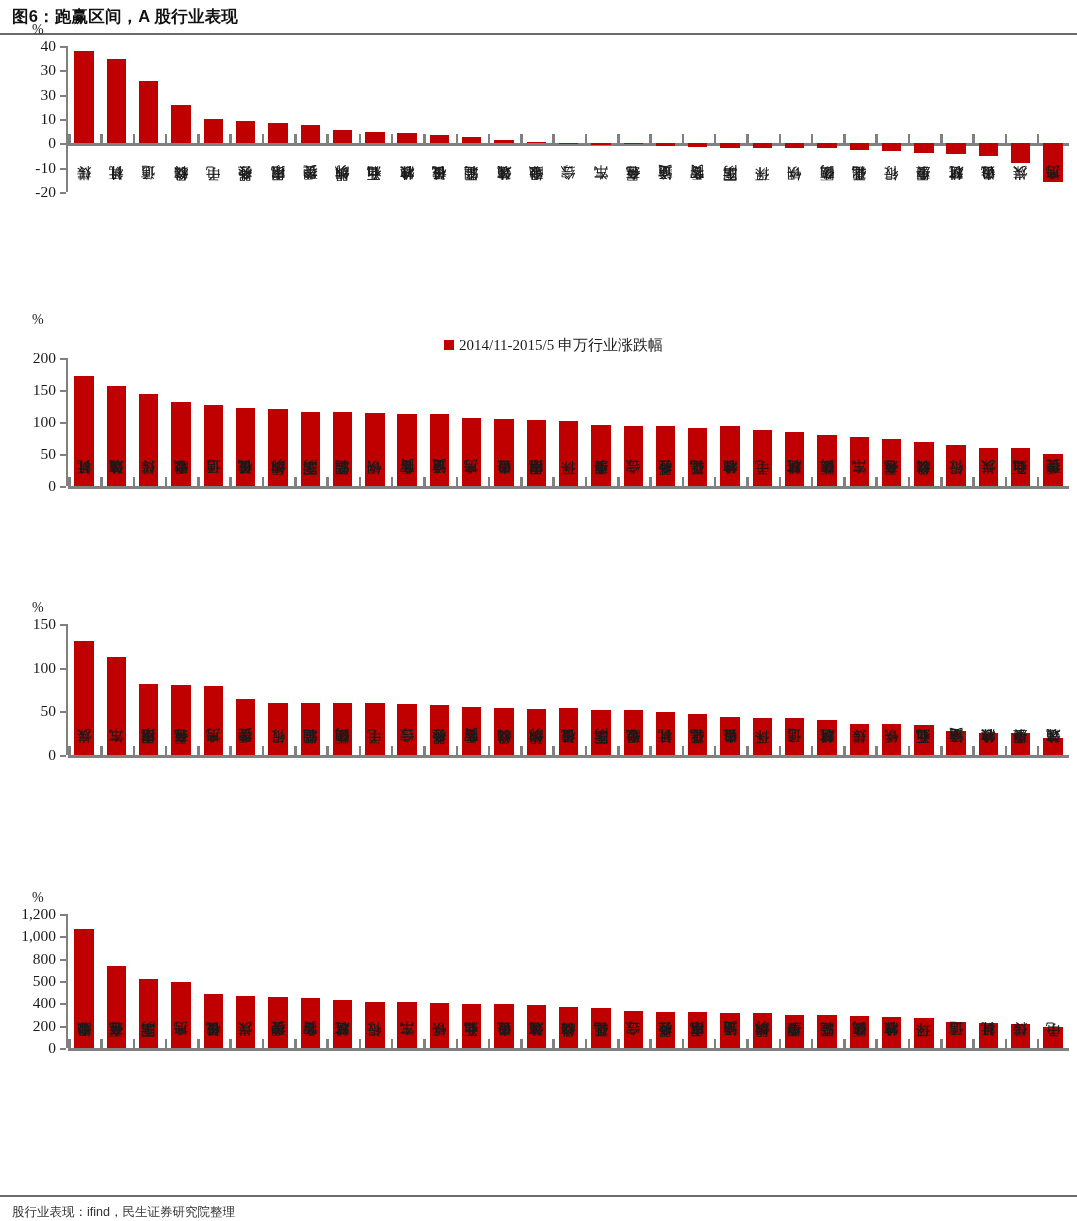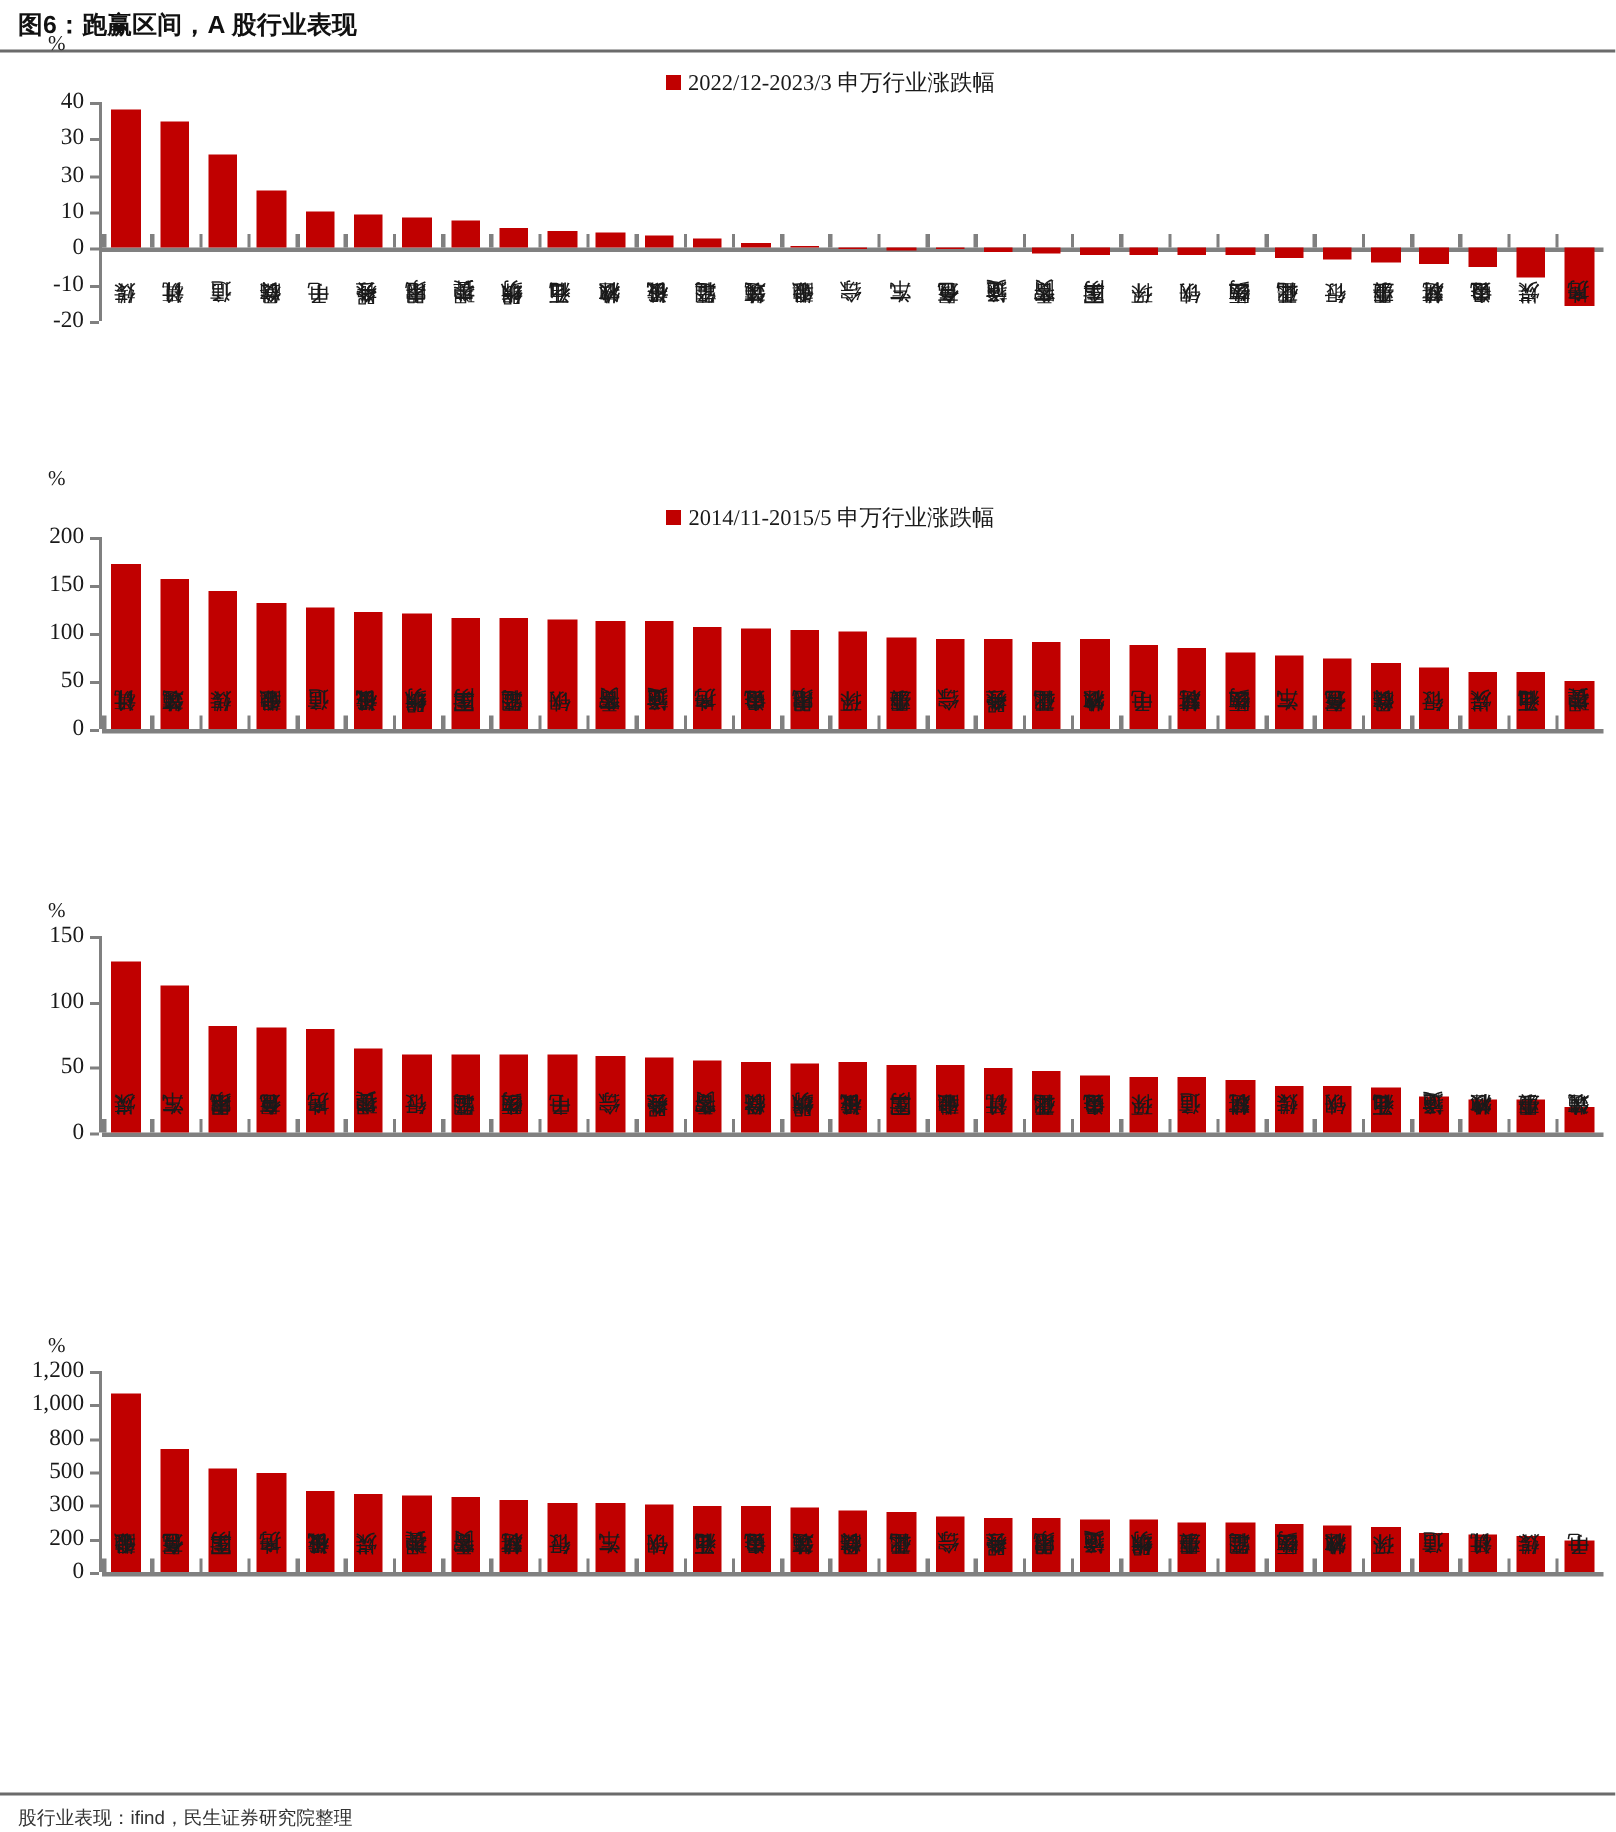--- a/index.html
+++ b/index.html
@@ -79,24 +79,20 @@
     font-family:"Liberation Sans","DejaVu Sans",sans-serif;
   }
 </style>
 </head>
 <body>
 
 <div class="figure-title-bar">图6：跑赢区间，A 股行业表现</div>
 
 <div id="panels">
     <div class="panel" style="position: absolute; left: 0px; right: 0px; top: 44px;">
-      <div class="legend">
-        <span class="legend-swatch" style="background: rgb(192, 0, 0);"></span>
-        <span>2022/12-2023/3 申万行业涨跌幅</span>
-      </div>
       <div class="unit-label" style="top: -22px;">%</div>
       <div class="plot-wrap" style="position: relative; height: 146px; margin-top: 2px;">
         <div class="ylabels" style="height: 146px;">
           <div class="ytick-label" style="top: 146px;">-20</div>
           <div class="ytick-label" style="top: 121.667px;">-10</div>
           <div class="ytick-label" style="top: 97.3333px;">0</div>
           <div class="ytick-label" style="top: 73px;">10</div>
           <div class="ytick-label" style="top: 48.6667px;">30</div>
           <div class="ytick-label" style="top: 24.3333px;">30</div>
           <div class="ytick-label" style="top: 0px;">40</div>
@@ -820,21 +816,21 @@
           <span class="xlab">建筑装饰</span>
         </div>
       </div>
     </div>
     <div class="panel" style="position: absolute; left: 0px; right: 0px; top: 912px;">
       <div class="unit-label" style="top: -22px;">%</div>
       <div class="plot-wrap" style="position: relative; height: 134px; margin-top: 2px;">
         <div class="ylabels" style="height: 134px;">
           <div class="ytick-label" style="top: 134px;">0</div>
           <div class="ytick-label" style="top: 111.667px;">200</div>
-          <div class="ytick-label" style="top: 89.3333px;">300</div>
+          <div class="ytick-label" style="top: 89.3333px;">400</div>
           <div class="ytick-label" style="top: 67px;">500</div>
           <div class="ytick-label" style="top: 44.6667px;">800</div>
           <div class="ytick-label" style="top: 22.3333px;">1,000</div>
           <div class="ytick-label" style="top: 0px;">1,200</div>
         </div>
         <div class="axis-line" style="left: 66px; top: 0px; height: 134px; background: rgb(128, 128, 128);"></div>
         <div class="tickmark" style="position: absolute; left: 60px; top: 134px; background: rgb(128, 128, 128);"></div>
         <div class="tickmark" style="position: absolute; left: 60px; top: 111.667px; background: rgb(128, 128, 128);"></div>
         <div class="tickmark" style="position: absolute; left: 60px; top: 89.3333px; background: rgb(128, 128, 128);"></div>
         <div class="tickmark" style="position: absolute; left: 60px; top: 67px; background: rgb(128, 128, 128);"></div>

